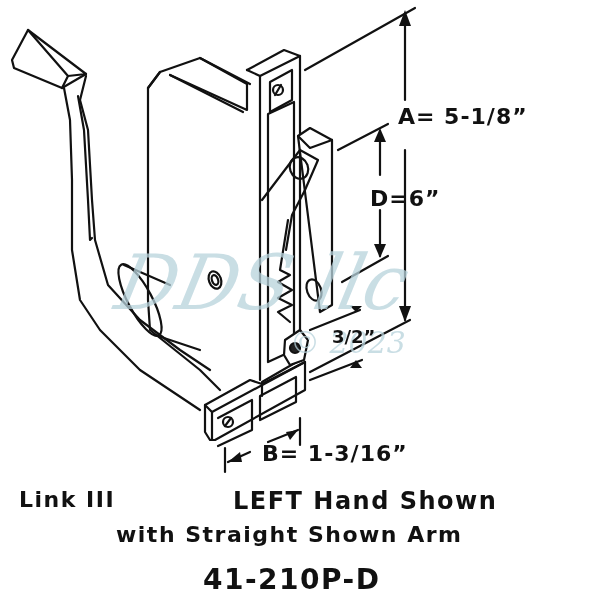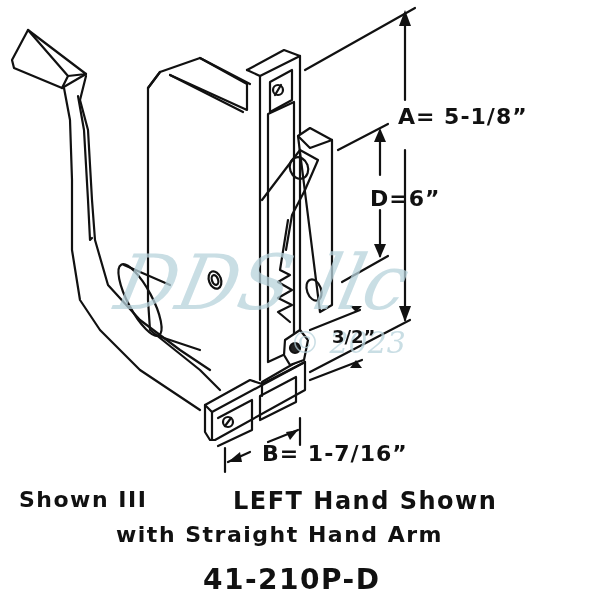--- a/index.html
+++ b/index.html
@@ -120,18 +120,18 @@
     <polygon points="298,430 286,432 290,440"></polygon>
   </g>
 </svg>
 
 <div class="wm" style="left:118px; top:238px; font-size:76px; transform:skewX(-12deg);">DDS llc</div>
 <div class="wm" style="left:290px; top:325px; font-size:30px;">© 2023</div>
 
 <div class="dim" style="left:398px; top:104px;">A=  5-1/8”</div>
 <div class="dim" style="left:370px; top:186px;">D=6”</div>
 <div class="dim dim-small" style="left:332px; top:326px;">3/2”</div>
-<div class="dim" style="left:262px; top:441px;">B=  1-7/16”</div>
+<div class="dim" style="left:262px; top:441px;">B=  1-3/16”</div>
 
-<div class="caption" style="left:19px; top:487px; font-size:22px;">Shown III</div>
+<div class="caption" style="left:19px; top:487px; font-size:22px;">Link III</div>
 <div class="caption" style="left:233px; top:487px; font-size:24px;">LEFT Hand Shown</div>
-<div class="caption" style="left:116px; top:522px; font-size:22px;">with Straight Hand Arm</div>
+<div class="caption" style="left:116px; top:522px; font-size:22px;">with Straight Shown Arm</div>
 <div class="caption" style="left:203px; top:563px; font-size:28px;text-align:right;">41-210P-D</div>
 
 </body></html>

